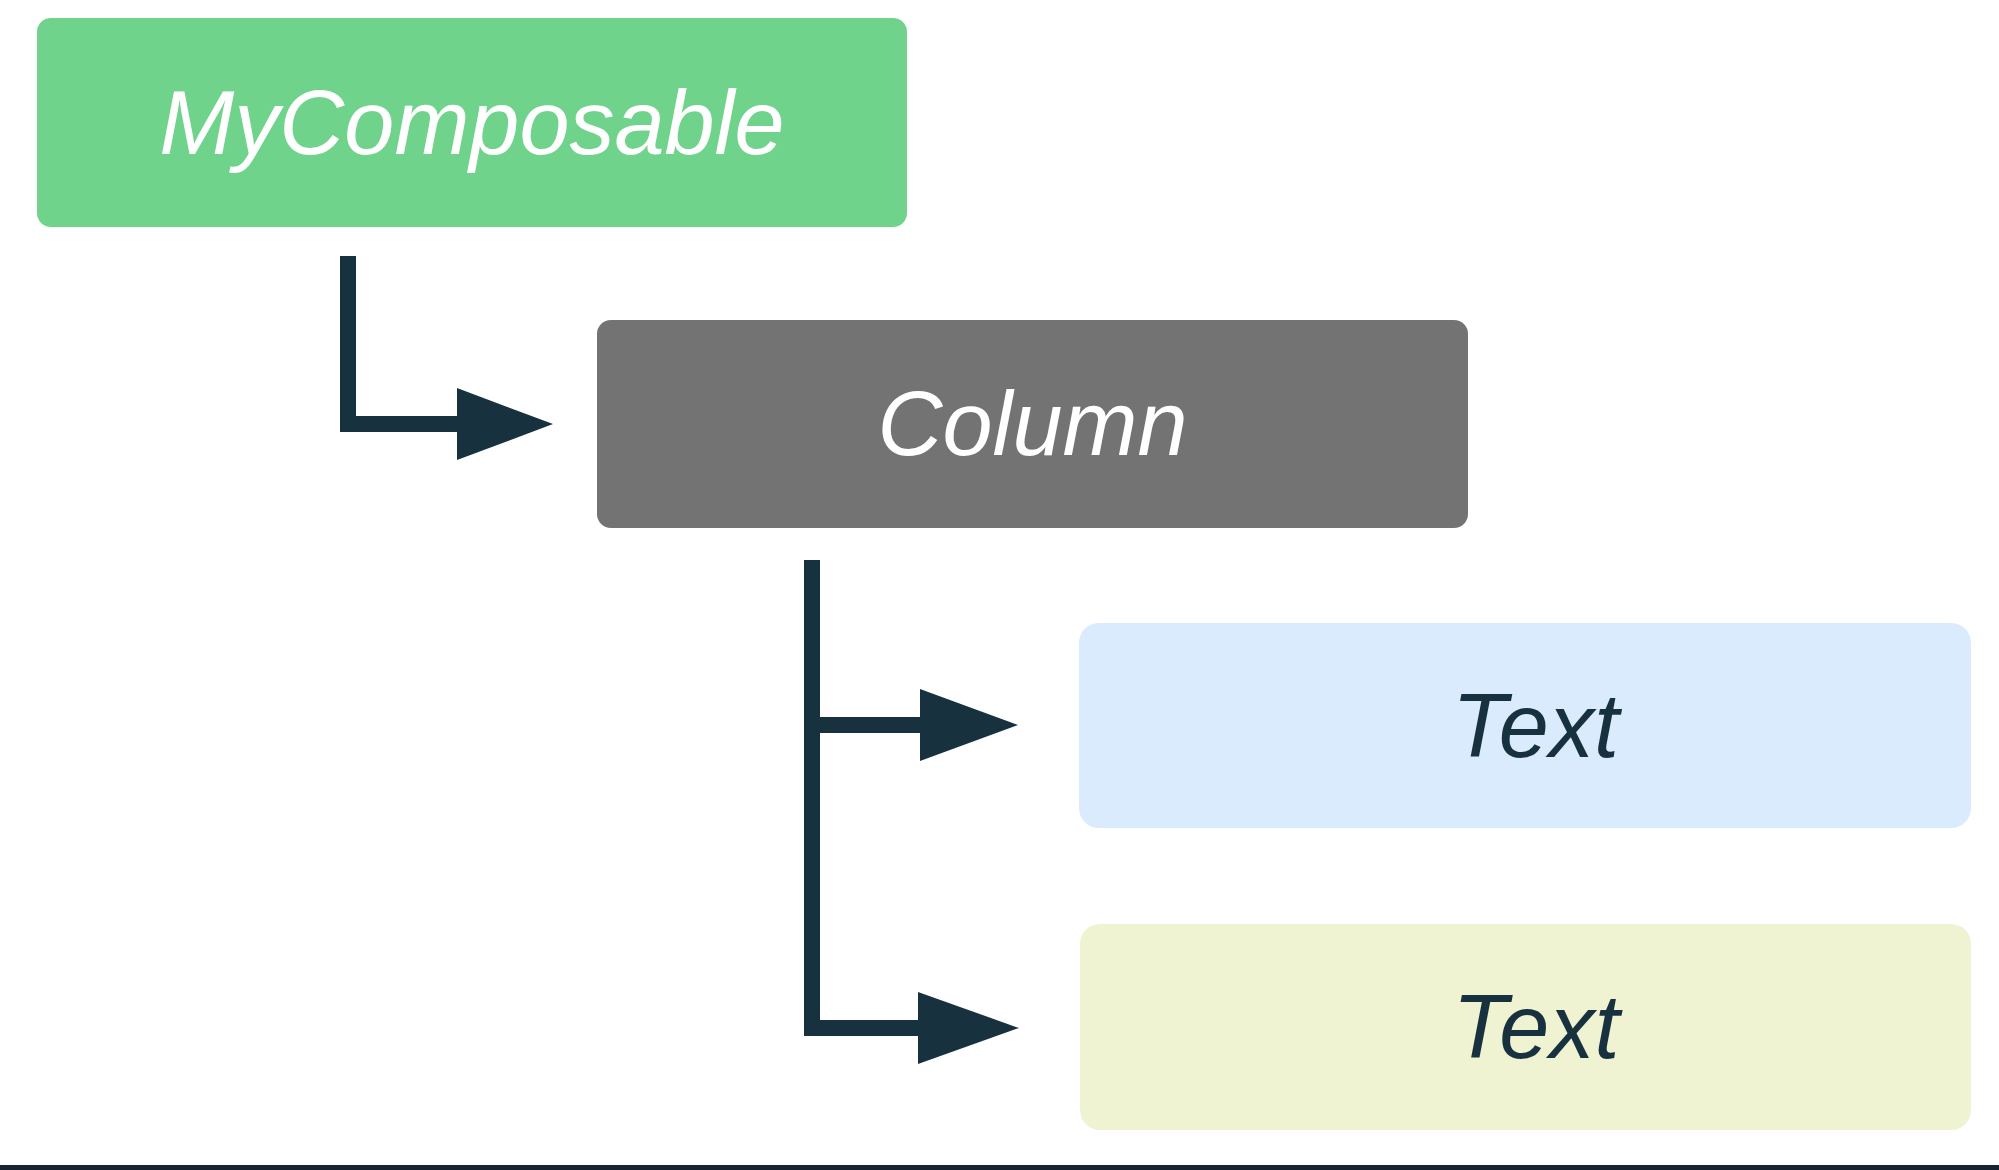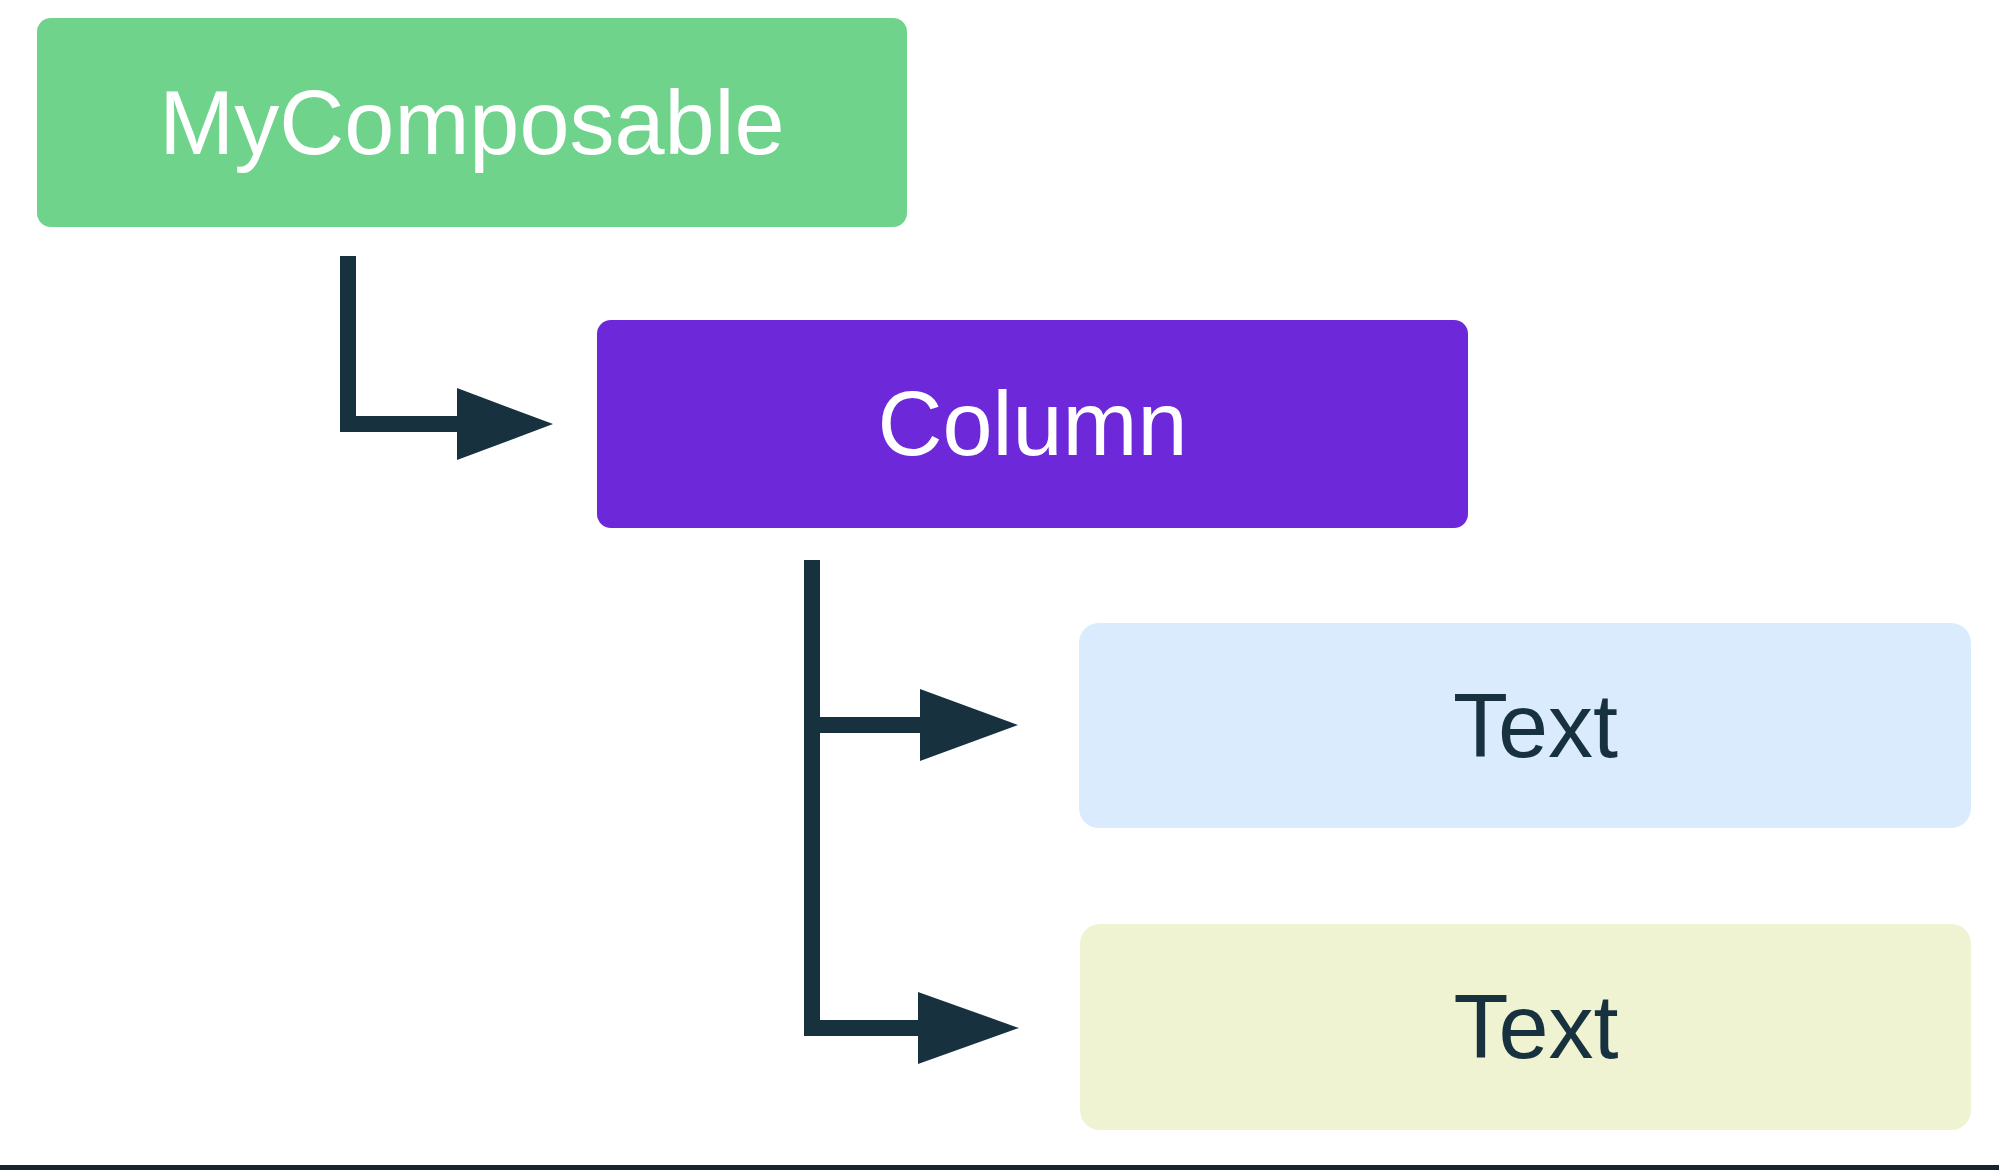--- a/index.html
+++ b/index.html
@@ -5,20 +5,21 @@
   html, body { margin: 0; padding: 0; }
   body {
     width: 1999px; height: 1170px;
     font-family: "Liberation Sans", sans-serif;
     overflow: hidden;
   }
   .canvas {
     position: relative;
     width: 1999px; height: 850px;
     background: #ffffff;
+    font-style: italic;
   }
   .node {
     position: absolute;
     display: flex; align-items: center; justify-content: center;
     font-size: 90px; font-weight: 400; line-height: 1;
     letter-spacing: 0px;
   }
   .node-solid { border-radius: 14px; }
   .node-pastel { border-radius: 20px; padding-left: 21px; }
   #node-mycomposable { left: 37px;  top: 18px;  width: 870px; height: 209px; }
@@ -48,21 +49,21 @@
 </style>
 </head>
 <body>
 
 <div class="canvas" style="background: rgb(255, 255, 255);">
 
   <div id="node-mycomposable" class="node node-solid" style="background: rgb(112, 211, 140); color: rgb(255, 255, 255);">
     <span>MyComposable</span>
   </div>
 
-  <div id="node-column" class="node node-solid" style="background: #6d28d9; color: rgb(255, 255, 255);">
+  <div id="node-column" class="node node-solid" style="background: #737373; color: rgb(255, 255, 255);">
     <span>Column</span>
   </div>
 
   <div id="node-text-1" class="node node-pastel" style="background: rgb(217, 235, 252); color: rgb(23, 49, 63);">
     <span>Text</span>
   </div>
 
   <div id="node-text-2" class="node node-pastel" style="background: rgb(239, 243, 210); color: rgb(23, 49, 63);">
     <span>Text</span>
   </div>

